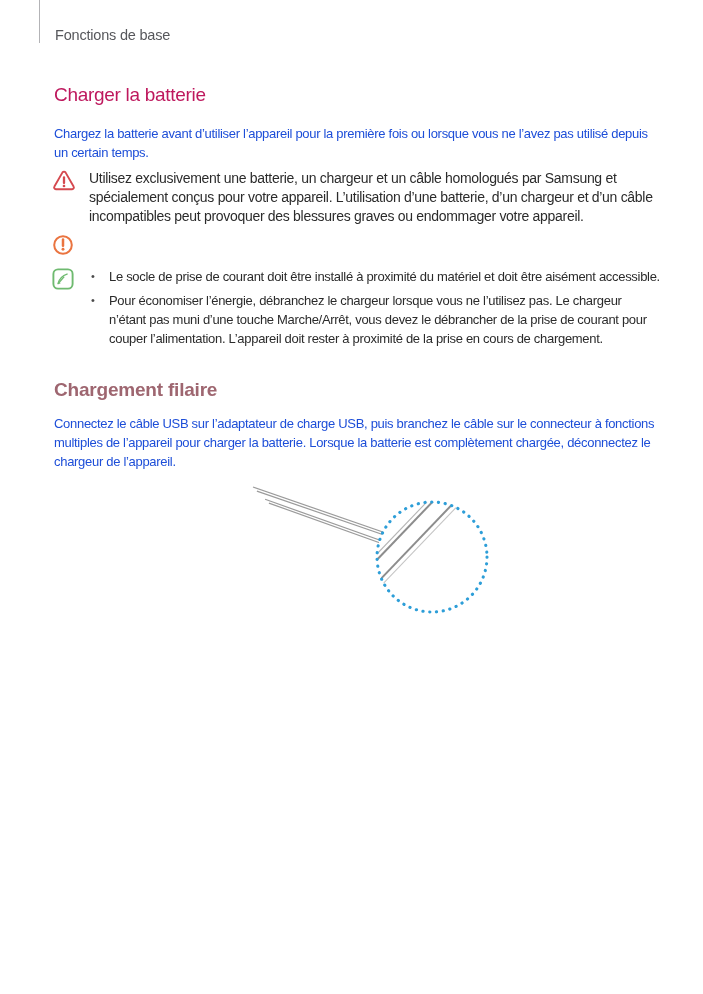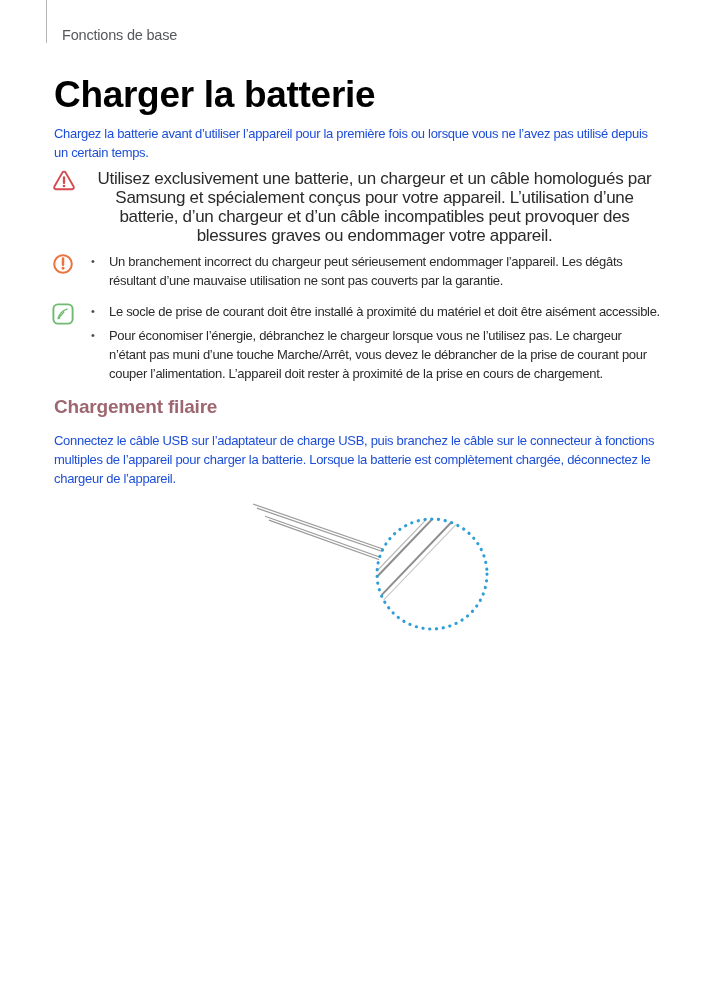--- a/index.html
+++ b/index.html
@@ -2,35 +2,35 @@
 <html><head>
 <meta charset="utf-8">
 <style>
   html,body{margin:0;padding:0;background:#fff;}
   .page{
     position:relative;width:703px;height:994px;background:#ffffff;overflow:hidden;
     font-family:"Liberation Sans", sans-serif;color:#2b2b2b;
   }
   
   .pagehead{
-    position:absolute;left:46px;top:0;height:43px;
+    position:absolute;left:39px;top:0;height:43px;
     border-left:1.4px solid #b3b3b6;
     display:flex;align-items:flex-end;padding-left:15px;box-sizing:border-box;
   }
   .pagehead span{font-size:14.5px;color:#56575b;letter-spacing:-0.2px;line-height:1;padding-bottom:1px;}
   
   .content{position:absolute;left:54px;top:80px;width:606px;letter-spacing:-0.3px;}
-  h1.title{margin:0 0 14px 0;font-size:37px;line-height:30px;font-weight:bold;color:#000000;letter-spacing:-0.3px;}
+  h1.title{margin:0 0 14px 0;font-size:19px;line-height:30px;font-weight:normal;color:#be185d;letter-spacing:-0.3px;}
   p.body{margin:0 0 7px 0;font-size:13px;line-height:19px;color:#1d4ed8;}
-  h2.section{margin:8px 0 13px 0;font-size:19px;line-height:22px;font-weight:bold;color:#9e6670;letter-spacing:-0.2px;}
+  h2.section{margin:26px 0 13px 0;font-size:19px;line-height:22px;font-weight:bold;color:#9e6670;letter-spacing:-0.2px;}
   
   .adm{display:flex;margin:0 0 7px -2px;}
   .adm-icon{flex:none;width:24px;margin-right:13px;padding-top:1px;}
   .adm-body{flex:1;min-width:0;}
-  .adm-body p{margin:0;font-size:17px;line-height:19px;text-align:center;}
+  .adm-body p{margin:0;font-size:14px;line-height:19px;}
   ul.bullets{margin:0;padding:0;list-style:none;}
   ul.bullets li{position:relative;padding-left:20px;margin:0 0 5px 0;font-size:13px;line-height:19px;}
   ul.bullets li::before{content:"•";position:absolute;left:2px;top:0;font-size:11px;color:#4a4a4a;}
   
   .figure{margin:-4px 0 0 186px;width:280px;height:160px;}
   
   .pagenum{position:absolute;left:0;right:0;top:1005px;text-align:center;font-size:13.5px;color:#c2410c;letter-spacing:0;}
 </style>
 </head>
 <body>
@@ -63,21 +63,20 @@
     <div class="adm">
       <div class="adm-icon">
         <svg width="22" height="22" viewBox="0 0 22 22">
           <circle cx="11" cy="11" r="8.8" fill="none" stroke="#ea7440" stroke-width="2"></circle>
           <line x1="11" y1="5.6" x2="11" y2="11.8" stroke="#ea7440" stroke-width="2.5" stroke-linecap="round"></line>
           <circle cx="11" cy="15.2" r="1.45" fill="#ea7440"></circle>
         </svg>
       </div>
       <div class="adm-body">
         <ul class="bullets">
-          <li>Un branchement incorrect du chargeur peut sérieusement endommager l’appareil. Les dégâts résultant d’une mauvaise utilisation ne sont pas couverts par la garantie.</li>
         </ul>
       </div>
     </div>
 
     <div class="adm">
       <div class="adm-icon">
         <svg width="22" height="22" viewBox="0 0 22 22">
           <rect x="1.4" y="1.4" width="19.2" height="19.2" rx="4.6" fill="none" stroke="#6fba70" stroke-width="1.9"></rect>
           <path d="M6 15.8 C 6.9 11 10.2 7.6 15.6 5.8" fill="none" stroke="#6fba70" stroke-width="1.4"></path>
           <path d="M6 15.8 L 12.2 8.6" fill="none" stroke="#6fba70" stroke-width="1.4"></path>

